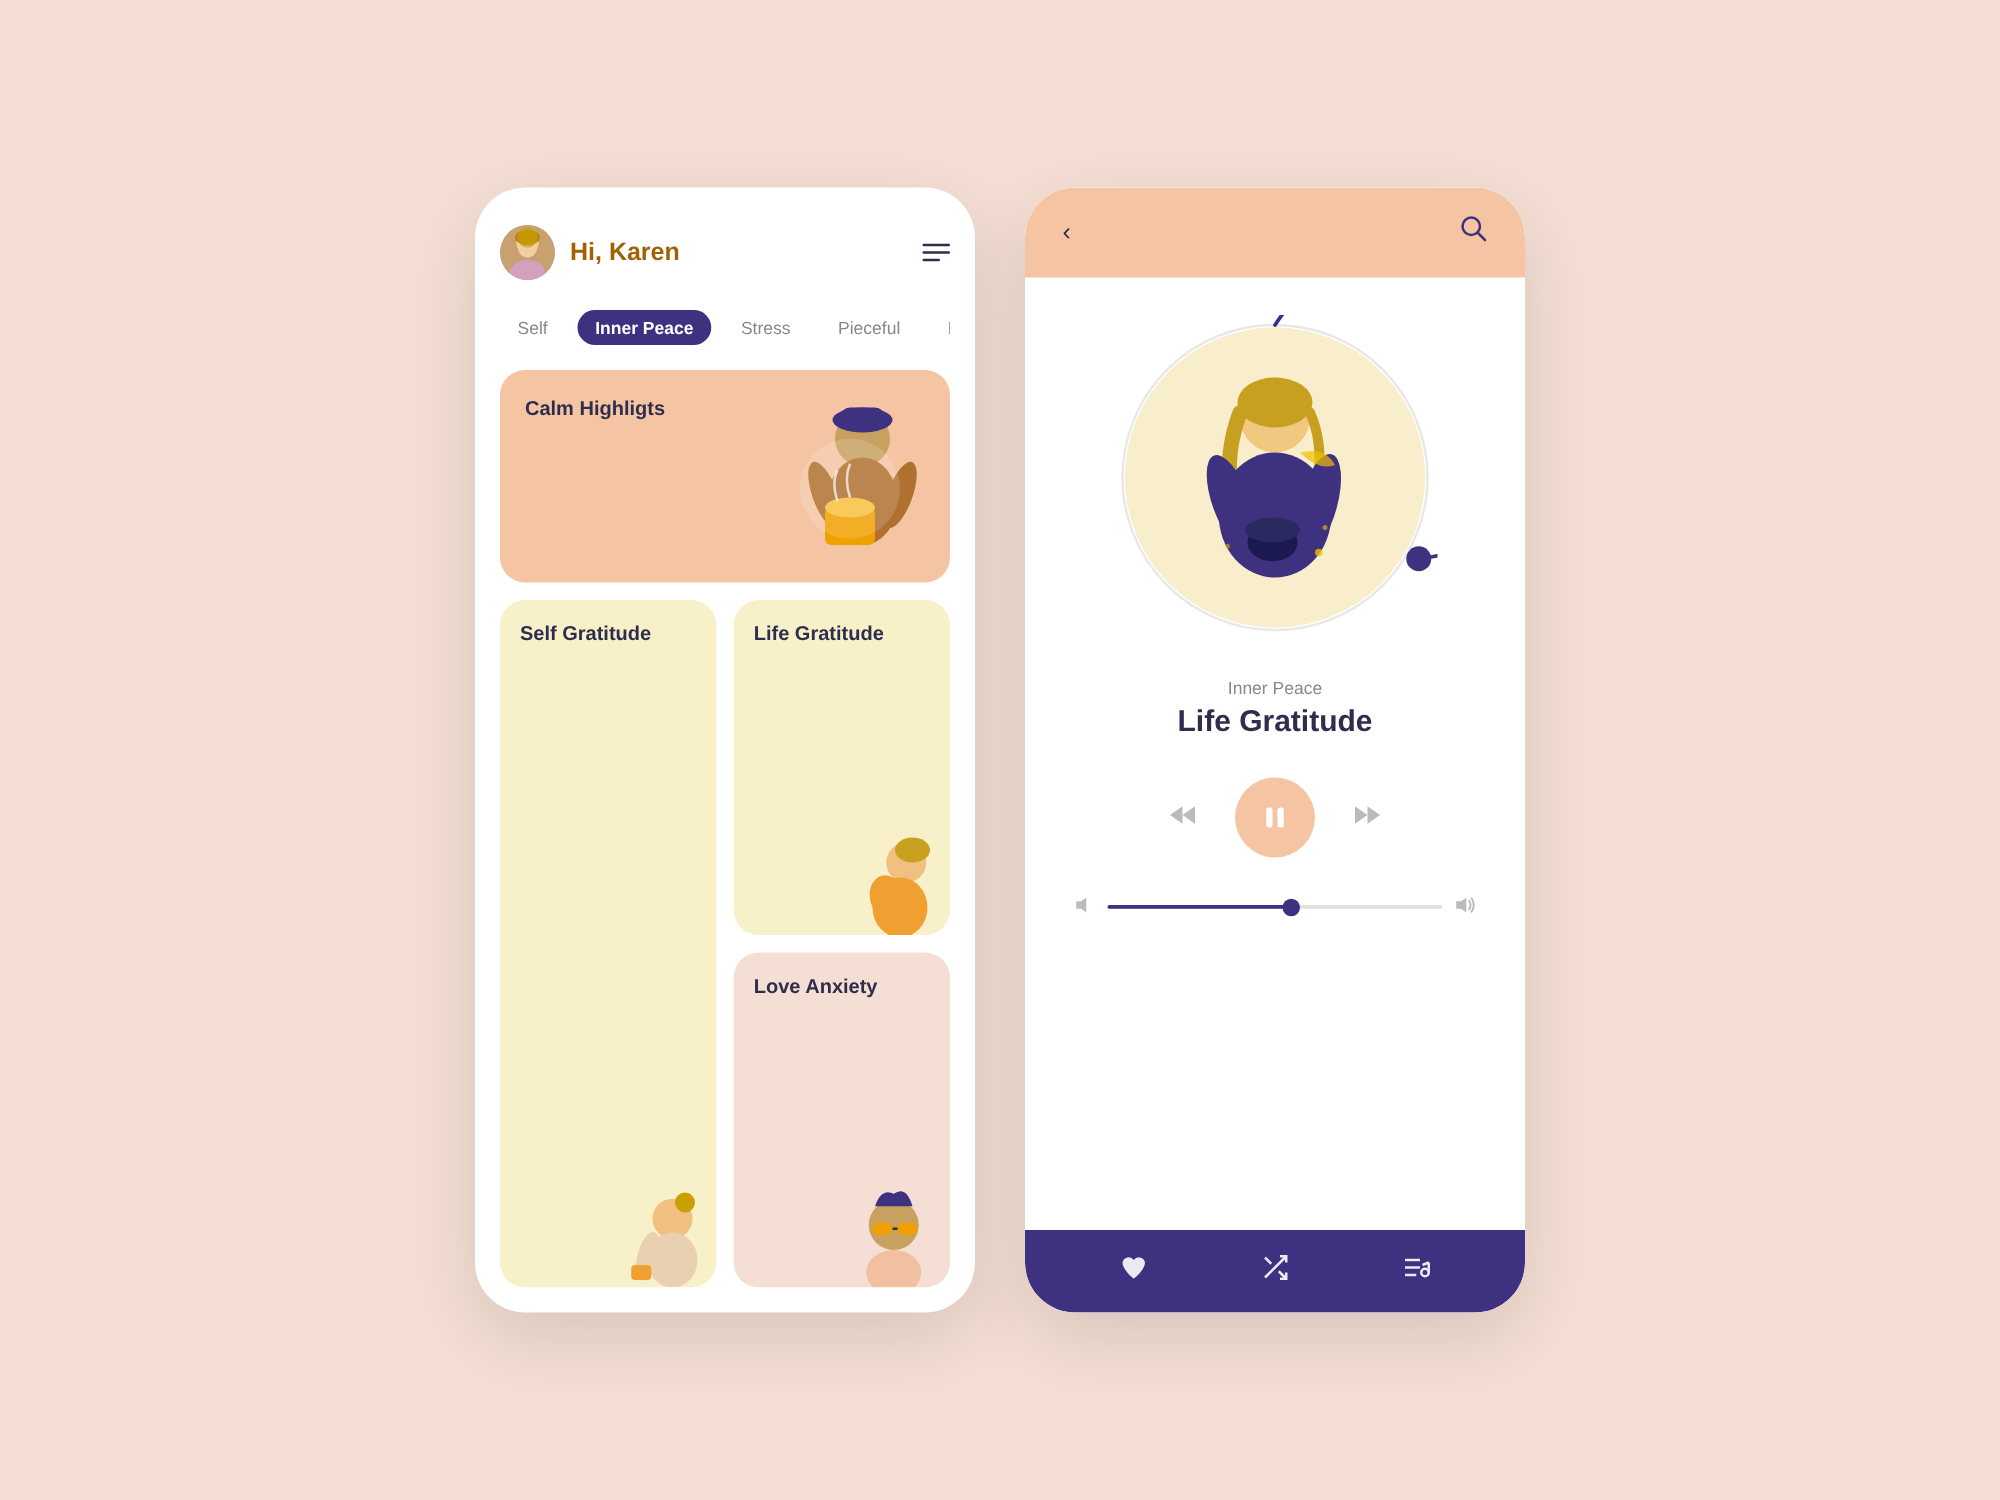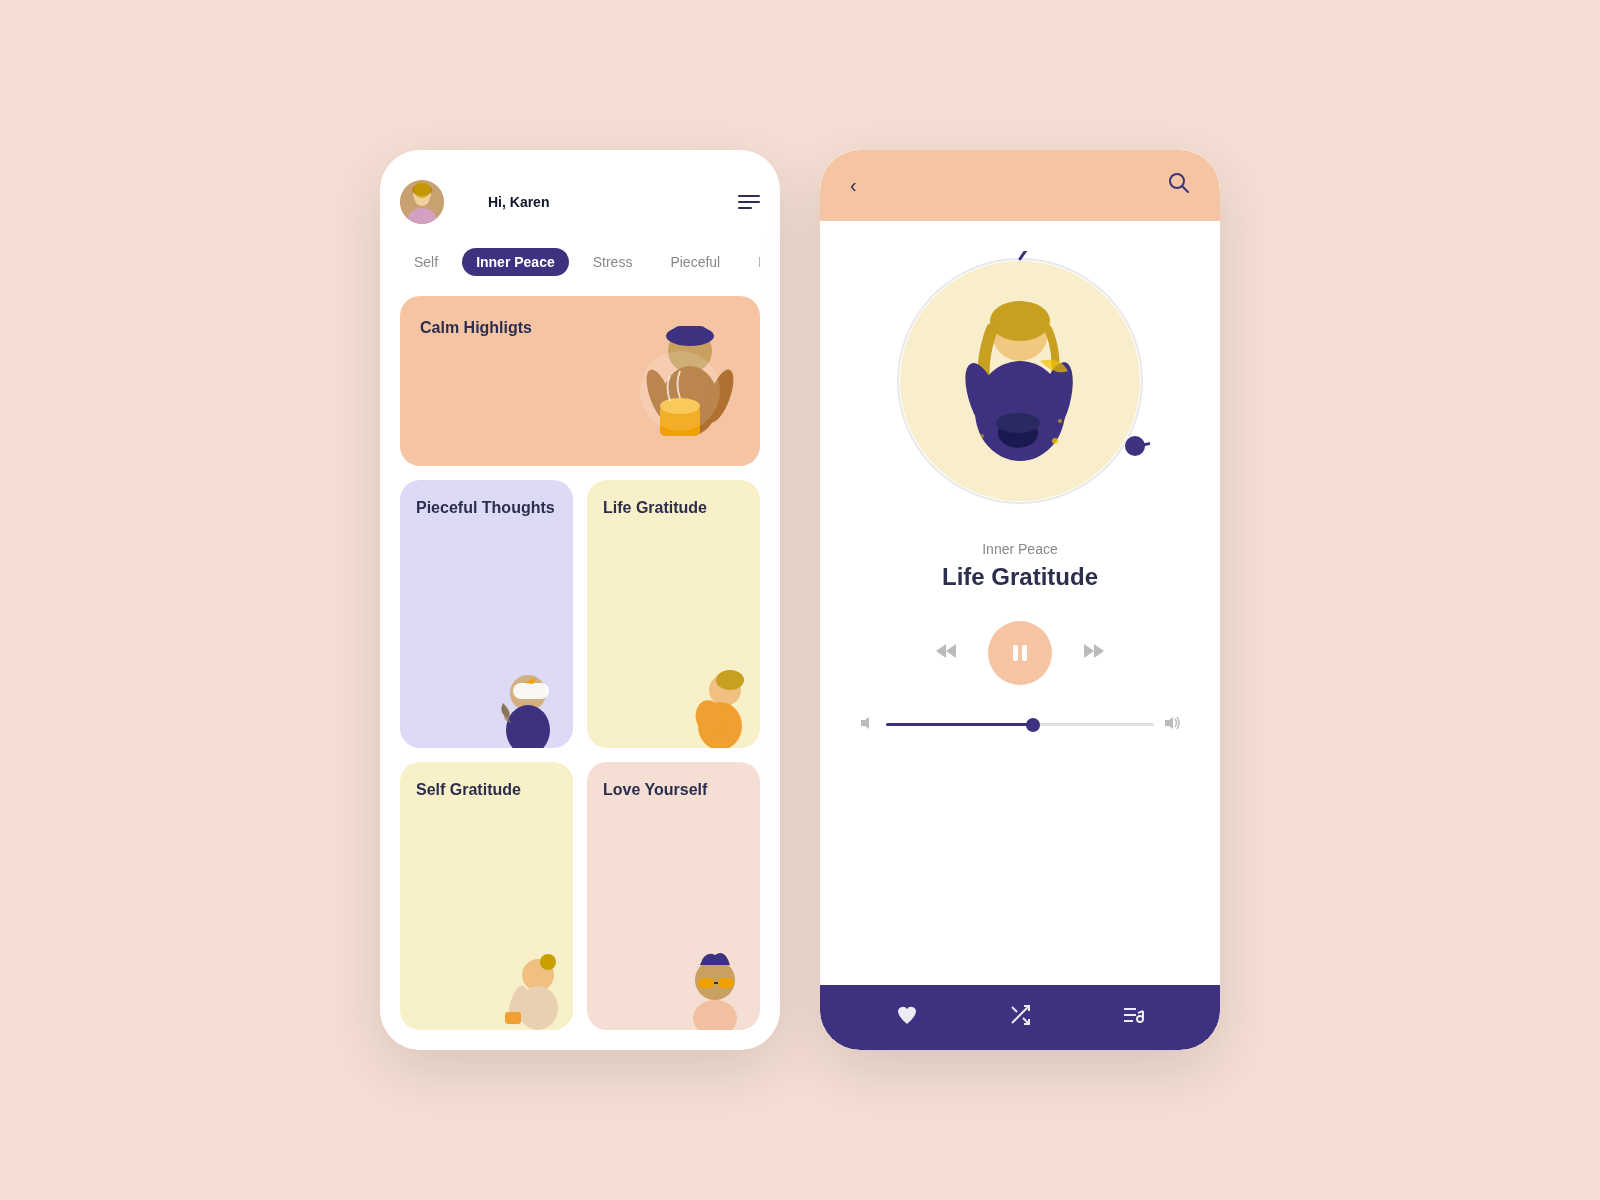--- a/index.html
+++ b/index.html
@@ -56,24 +56,23 @@
       align-items: center;
       justify-content: center;
     }
 
     .avatar svg {
       width: 44px;
       height: 44px;
     }
 
     .greeting-text {
-      font-size: 14px;
+      font-size: 20px;
       font-weight: 600;
-      color: #0f172a;
-      margin-left: 32px;
+      color: #a16207;
     }
 
     .menu-icon {
       display: flex;
       flex-direction: column;
       gap: 4px;
       cursor: pointer;
     }
 
     .menu-icon span {
@@ -429,36 +428,20 @@
 
             <circle cx="80" cy="85" r="40" fill="white" opacity="0.15"></circle>
           </svg>
         </div>
       </div>
 
       <div class="cards-row">
 
         <div class="card-left-col">
 
-          <div class="card purple">
-            <div class="card-title">Pieceful Thoughts</div>
-            <div class="card-illustration">
-              <svg viewBox="0 0 90 90" xmlns="http://www.w3.org/2000/svg">
-                <circle cx="45" cy="35" r="18" fill="#d4b080"></circle>
-                <rect x="30" y="25" width="36" height="16" rx="8" fill="white" opacity="0.9"></rect>
-
-                <path d="M42 25 L52 20 L50 26" fill="#f0a000"></path>
-
-                <ellipse cx="45" cy="72" rx="22" ry="25" fill="#3d3180"></ellipse>
-
-                <path d="M25 60 Q15 55 20 45 Q30 55 25 60" fill="#8B7355"></path>
-                <path d="M28 65 Q18 62 22 52" fill="#8B7355" opacity="0.7"></path>
-              </svg>
-            </div>
-          </div>
 
           <div class="card yellow">
             <div class="card-title">Self Gratitude</div>
             <div class="card-illustration">
               <svg viewBox="0 0 90 90" xmlns="http://www.w3.org/2000/svg">
                 <circle cx="55" cy="35" r="16" fill="#f0c080"></circle>
 
                 <circle cx="65" cy="22" r="8" fill="#c8a000"></circle>
 
                 <ellipse cx="55" cy="68" rx="20" ry="22" fill="#e8d0b0"></ellipse>
@@ -481,21 +464,21 @@
 
                 <ellipse cx="60" cy="22" rx="14" ry="10" fill="#c8a020"></ellipse>
 
                 <ellipse cx="50" cy="68" rx="22" ry="24" fill="#f0a030"></ellipse>
                 <ellipse cx="40" cy="60" rx="14" ry="18" fill="#f0a030" transform="rotate(-15 40 60)"></ellipse>
               </svg>
             </div>
           </div>
 
           <div class="card peach">
-            <div class="card-title">Love Yourself</div>
+            <div class="card-title">Love Anxiety</div>
             <div class="card-illustration">
               <svg viewBox="0 0 90 90" xmlns="http://www.w3.org/2000/svg">
                 <circle cx="45" cy="40" r="20" fill="#c8a060"></circle>
 
                 <path d="M30 25 Q35 10 45 15 Q55 8 60 25" fill="#3d3180"></path>
 
                 <rect x="28" y="38" width="16" height="10" rx="5" fill="#f0a000"></rect>
                 <rect x="48" y="38" width="16" height="10" rx="5" fill="#f0a000"></rect>
                 <line x1="44" y1="43" x2="48" y2="43" stroke="#333" stroke-width="2"></line>
 

